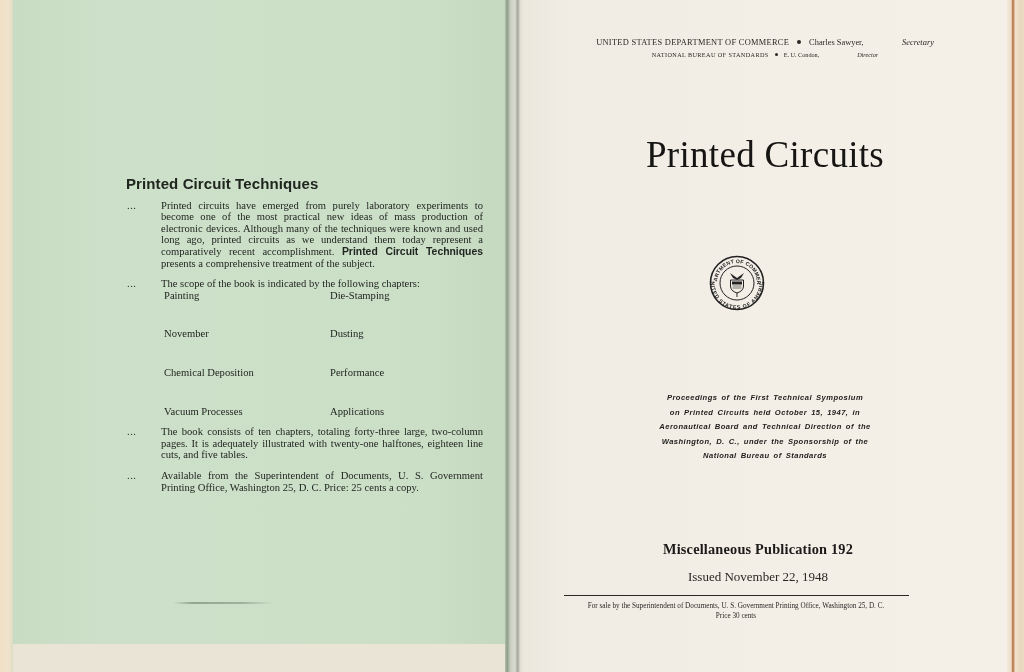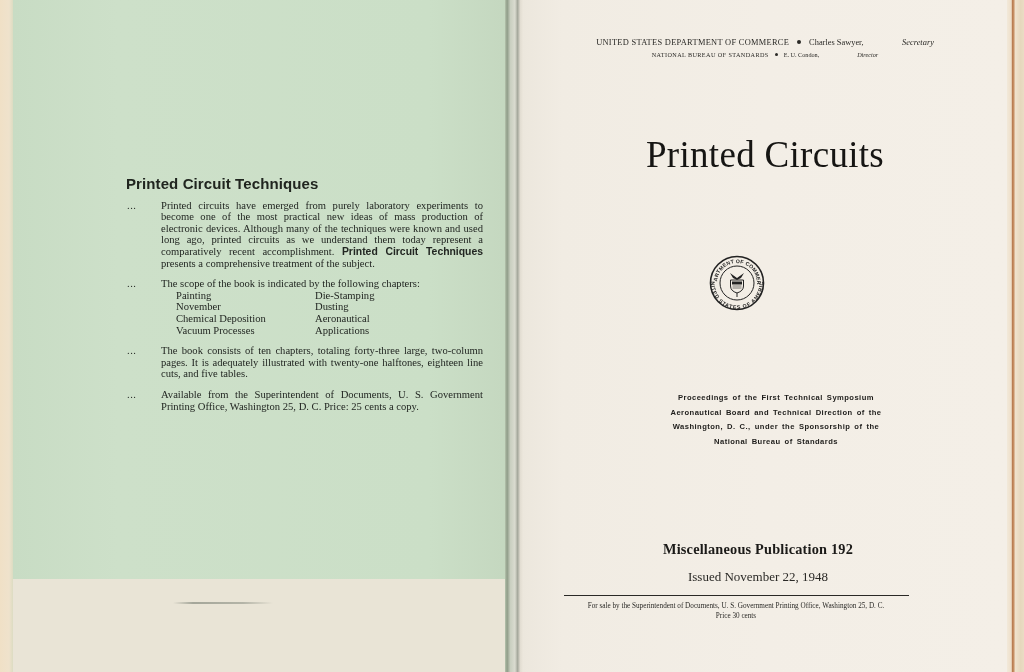--- a/index.html
+++ b/index.html
@@ -10,21 +10,21 @@
   }
   .spread { position: absolute; inset: 0; }
 
   
   .left-edge {
     position: absolute; left: 0; top: 0; width: 13px; height: 672px;
     background: linear-gradient(to right, #f0e0c6, #efe2cc 70%, #dcdcc2);
   }
   
   .left-page {
-    position: absolute; left: 13px; top: 0; width: 500px; height: 579px;
+    position: absolute; left: 13px; top: 0; width: 500px; height: 644px;
     background: linear-gradient(to right, #c8dcc4 0%, #cde0c9 20%, #cbdfc7 80%, #c4d7bf 96%, #b9ccb2 100%);
     color: #1f2320;
     padding-left: 21px;
   }
   .gutter {
     position: absolute; left: 505px; top: 0; width: 18px; height: 672px;
     background: linear-gradient(to right, #b5c3ad 0%, #8f9c88 12%, #c9cfc0 30%, #dadbd0 55%, #a5a89c 70%, #e2ddd2 85%, #ece7dc 100%);
   }
   
   .right-page {
@@ -77,24 +77,25 @@
     position: absolute; left: 0; width: 484px; top: 106px; text-align: center;
     font-size: 37px; line-height: 48px; color: #161513; font-weight: normal;
     letter-spacing: 0.3px;
   }
 
   .seal {
     position: absolute; left: 186px; top: 255px; width: 56px; height: 56px;
   }
 
   .rp-proceedings {
-    position: absolute; left: 11px; width: 484px; top: 391px; text-align: center;
+    position: absolute; left: 0; width: 484px; top: 391px; text-align: center;
     font-family: "Liberation Sans", "DejaVu Sans", sans-serif; font-weight: bold;
     font-size: 7.6px; line-height: 14.5px; letter-spacing: 0.45px; color: #1e1d1b;
     word-spacing: 1.5px;
+    font-style: italic;
   }
 
   .rp-misc {
     position: absolute; left: 0; width: 426px; top: 541px; text-align: center;
     font-size: 14.3px; color: #1b1a18; letter-spacing: 0.2px;
   }
   .rp-issued {
     position: absolute; left: 0; width: 426px; top: 569px; text-align: center;
     font-size: 13px; color: #2a2926;
   }
@@ -120,27 +121,27 @@
       <div class="para">
         <span class="lead dots">...</span>
         <span>Printed circuits have emerged from purely laboratory experiments to become one of the most practical new ideas of mass production of electronic devices. Although many of the techniques were known and used long ago, printed circuits as we understand them today represent a comparatively recent accomplishment.</span>
         <span class="bold-inline">Printed Circuit Techniques</span>
         <span>presents a comprehensive treatment of the subject.</span>
       </div>
 
       <div class="para" style="margin-bottom:9px;">
         <span class="lead dots">...</span>
         <span>The scope of the book is indicated by the following chapters:</span>
-        <div class="chapters" style="margin-left:15px;">
+        <div class="chapters" style="margin-left:3px;gap:27px;">
           <span>Painting</span>
           <span>Die-Stamping</span>
           <span>November</span>
           <span>Dusting</span>
           <span>Chemical Deposition</span>
-          <span>Aeronautical</span>
+          <span>Performance</span>
           <span>Vacuum Processes</span>
           <span>Applications</span>
         </div>
       </div>
 
       <div class="para">
         <span class="lead dots">...</span>
         <span>The book consists of ten chapters, totaling forty-three large, two-column pages. It is adequately illustrated with twenty-one halftones, eighteen line cuts, and five tables.</span>
       </div>
 
@@ -189,20 +190,21 @@
 
         <path d="M 21.5 25 L 34.5 25 L 34.5 31 Q 34.5 36 28 38 Q 21.5 36 21.5 31 Z" fill="none" stroke="#222" stroke-width="1"></path>
         <rect x="23" y="26.5" width="10" height="3" fill="#222"></rect>
         <path d="M 23.5 31 L 32.5 31 M 23.5 33 L 32.5 33" stroke="#222" stroke-width="0.6"></path>
         <path d="M 28 38 L 28 42" stroke="#222" stroke-width="1"></path>
       </svg>
     </div>
 
     <div class="rp-proceedings">
       <div>Proceedings of the First Technical Symposium</div>
+      <div>on Printed Circuits held October 15, 1947, in</div>
       <div>Aeronautical Board and Technical Direction of the</div>
       <div>Washington, D. C., under the Sponsorship of the</div>
       <div>National Bureau of Standards</div>
     </div>
 
     <div class="rp-misc" style="left:22px;font-weight:bold;">Miscellaneous Publication 192</div>
     <div class="rp-issued" style="left:22px;">Issued November 22, 1948</div>
     <div class="rp-rule"></div>
     <div class="rp-forsale">
       <div>For sale by the Superintendent of Documents, U. S. Government Printing Office, Washington 25, D. C.</div>

